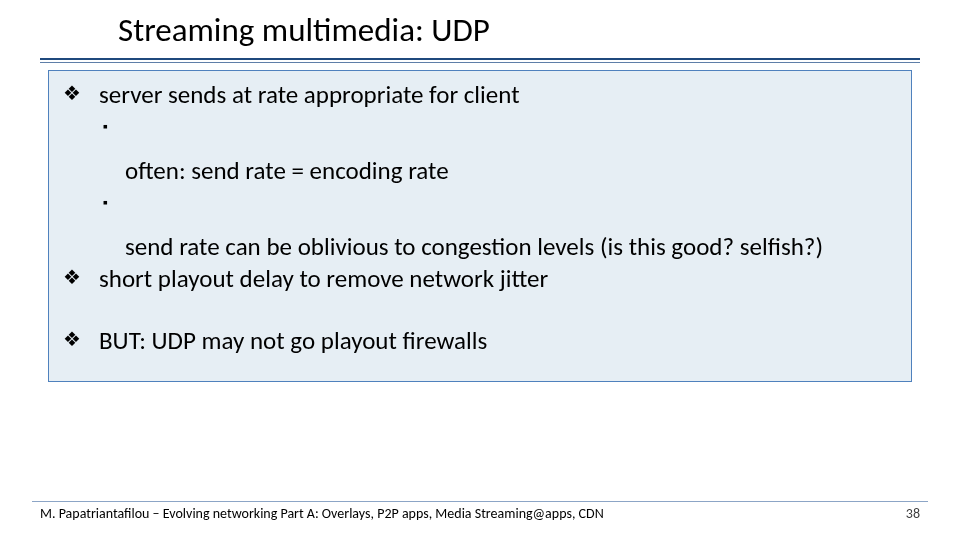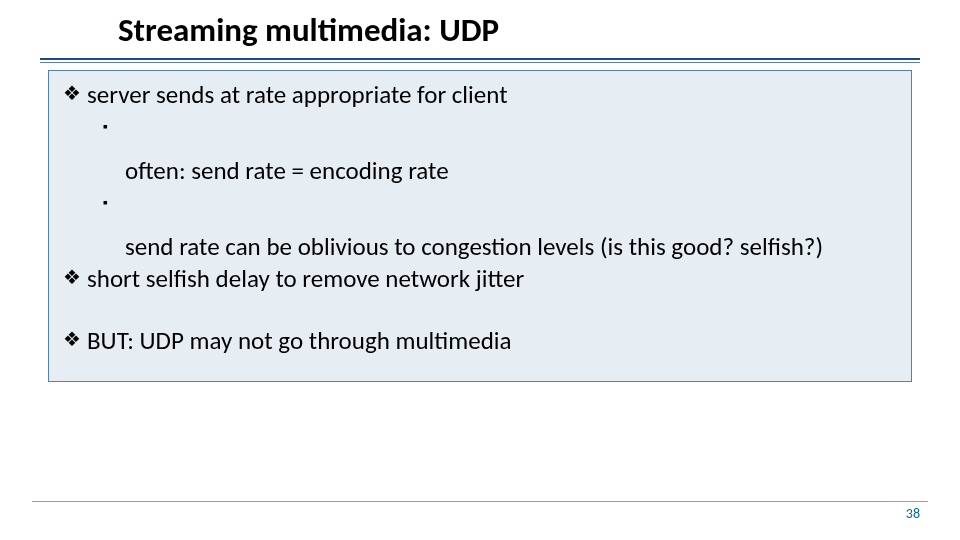--- a/index.html
+++ b/index.html
@@ -1,52 +1,52 @@
 <!DOCTYPE html>
 <html><head>
 <meta charset="utf-8">
 <style>
   * { box-sizing: border-box; margin: 0; padding: 0; }
   html, body { width: 960px; height: 540px; background: #fff; font-family: Calibri, "Segoe UI", Arial, sans-serif; color: #000; }
   .slide { position: relative; width: 960px; height: 540px; }
   .title-wrap { padding: 10px 0 0 118px; }
-  .title { font-size: 33px; font-weight: 700; color: #000; }
+  .title { font-size: 33px; font-weight: 400; color: #000; }
   .hr1 { position: absolute; left: 40px; top: 58px; width: 880px; height: 2px; background: #1f497d; }
   .hr2 { position: absolute; left: 40px; top: 62px; width: 880px; height: 1px; background: #5f7fa8; }
   .content-box {
     position: absolute;
     left: 48px;
     top: 70px;
     width: 864px;
     height: 312px;
     background: #e6eef4;
     border: 1px solid #4f81bd;
     padding: 8px 14px 8px 14px;
   }
   .row { display: flex; align-items: flex-start; font-size: 25px; line-height: 1.28; }
   .bullet-dia { width: 24px; flex: 0 0 24px; font-size: 20px; padding-top: 2px; }
   .bullet-sq { width: 22px; flex: 0 0 22px; font-size: 14px; padding-top: 7px; }
-  .indent1 .text { flex: 1; }
+  .indent1 .text { flex: 1; margin-left: 12px; }
   .indent2 { padding-left: 40px; }
   .indent2 .text { flex: 1; margin-top: 44px; }
   .spacer { height: 30px; }
   .italic { }
   .footer {
     position: absolute;
     left: 40px;
     bottom: 18px;
     font-size: 14px;
     color: #000;
   }
   .pagenum {
     position: absolute;
     right: 40px;
     bottom: 18px;
     font-size: 14px;
-    color: #0369a1;
+    color: #404040;
   }
   .footer-rule {
     position: absolute;
     left: 32px;
     bottom: 38px;
     width: 896px;
     height: 1px;
     background: #8ca5c6;
   }
 </style>
@@ -68,26 +68,27 @@
     <div class="row indent2">
       <span class="bullet-sq">▪</span>
       <span class="text">often: send rate = encoding rate</span>
     </div>
     <div class="row indent2">
       <span class="bullet-sq">▪</span>
       <span class="text">send rate can be oblivious to congestion levels (is this good? selfish?)</span>
     </div>
     <div class="row indent1">
       <span class="bullet-dia">❖</span>
-      <span class="text">short selfish delay to remove network jitter</span>
+      <span class="text">short playout delay to remove network jitter</span>
     </div>
     <div class="spacer"></div>
     <div class="row indent1">
       <span class="bullet-dia">❖</span>
       <span class="text">
-        <span>BUT: UDP may </span><span class="italic">not</span><span> go through multimedia</span>
+        <span>BUT: UDP may </span><span class="italic">not</span><span> go playout firewalls</span>
       </span>
     </div>
   </div>
 
   <div class="footer-rule"></div>
+  <div class="footer">M. Papatriantafilou –  Evolving networking Part A: Overlays, P2P apps, Media Streaming@apps, CDN</div>
   <div class="pagenum">38</div>
 </div>
 
 </body></html>

